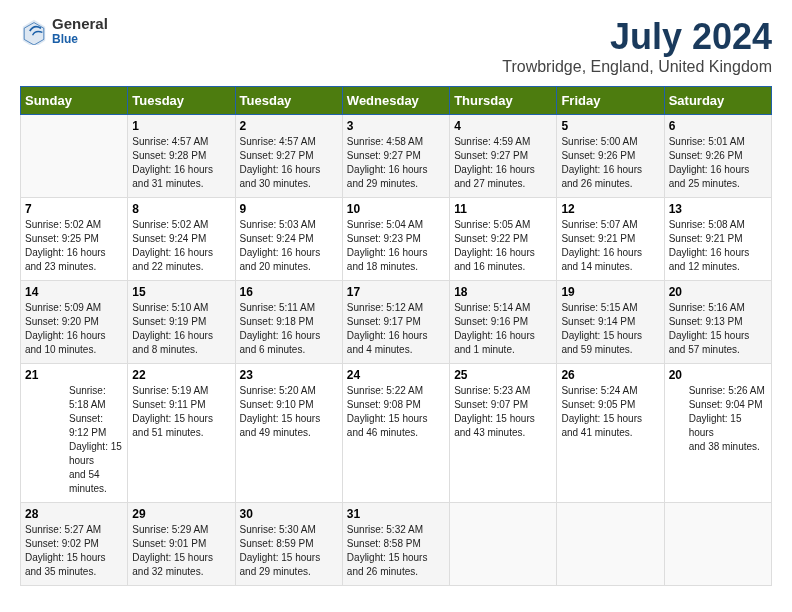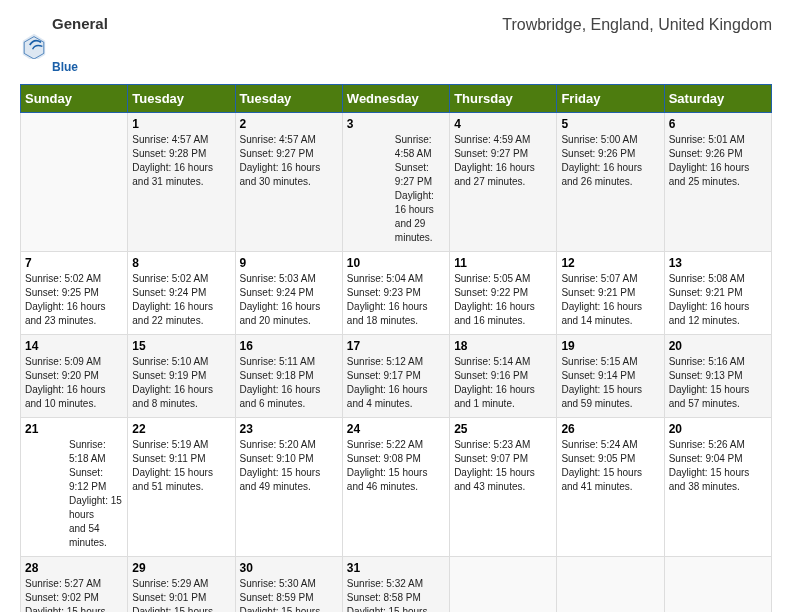--- a/index.html
+++ b/index.html
@@ -18,21 +18,20 @@
     }
     .logo {
       display: flex;
       align-items: center;
       gap: 4px;
     }
     .logo-text {
       display: flex;
       flex-direction: column;
       line-height: 1.1;
-      gap: 28px;
     }
     .logo-general {
       font-size: 15px;
       font-weight: bold;
       color: #333;
     }
     .logo-blue {
       font-size: 12px;
       font-weight: bold;
       color: #1a5fa8;
@@ -110,20 +109,21 @@
       <polygon points="20,8 34,16 34,32 20,40 6,32 6,16" fill="none" stroke="#1a5fa8" stroke-width="1"></polygon>
       <path d="M14,20 Q20,10 30,16" stroke="#1a5fa8" stroke-width="2.5" fill="none"></path>
       <path d="M18,26 Q22,18 32,22" stroke="#1a5fa8" stroke-width="2" fill="none"></path>
     </svg>
     <div class="logo-text">
       <span class="logo-general">General</span>
       <span class="logo-blue">Blue</span>
     </div>
   </div>
   <div class="title-area">
+    <div class="month-title">July 2024</div>
     <div class="location-title">Trowbridge, England, United Kingdom</div>
   </div>
 </div>
 
 <table>
   <thead>
     <tr>
       <th>Sunday</th>
       <th>Tuesday</th>
       <th>Tuesday</th>
@@ -145,21 +145,21 @@
         </td>
         <td>
           <span class="day-number">2</span>
           <div class="day-info" style="white-space: pre-line;">Sunrise: 4:57 AM
 Sunset: 9:27 PM
 Daylight: 16 hours
 and 30 minutes.</div>
         </td>
         <td>
           <span class="day-number">3</span>
-          <div class="day-info" style="white-space: pre-line; margin-left: 48px;">Sunrise: 4:58 AM
+          <div class="day-info" style="white-space: pre-line;">Sunrise: 4:58 AM
 Sunset: 9:27 PM
 Daylight: 16 hours
 and 29 minutes.</div>
         </td>
         <td>
           <span class="day-number">4</span>
           <div class="day-info" style="white-space: pre-line;">Sunrise: 4:59 AM
 Sunset: 9:27 PM
 Daylight: 16 hours
 and 27 minutes.</div>
@@ -319,21 +319,21 @@
         </td>
         <td>
           <span class="day-number">26</span>
           <div class="day-info" style="white-space: pre-line;">Sunrise: 5:24 AM
 Sunset: 9:05 PM
 Daylight: 15 hours
 and 41 minutes.</div>
         </td>
         <td>
           <span class="day-number">20</span>
-          <div class="day-info" style="white-space: pre-line;">Sunrise: 5:26 AM
+          <div class="day-info" style="white-space: pre-line; margin-left: 20px;">Sunrise: 5:26 AM
 Sunset: 9:04 PM
 Daylight: 15 hours
 and 38 minutes.</div>
         </td>
       </tr>
       <tr>
         <td>
           <span class="day-number">28</span>
           <div class="day-info" style="white-space: pre-line;">Sunrise: 5:27 AM
 Sunset: 9:02 PM

